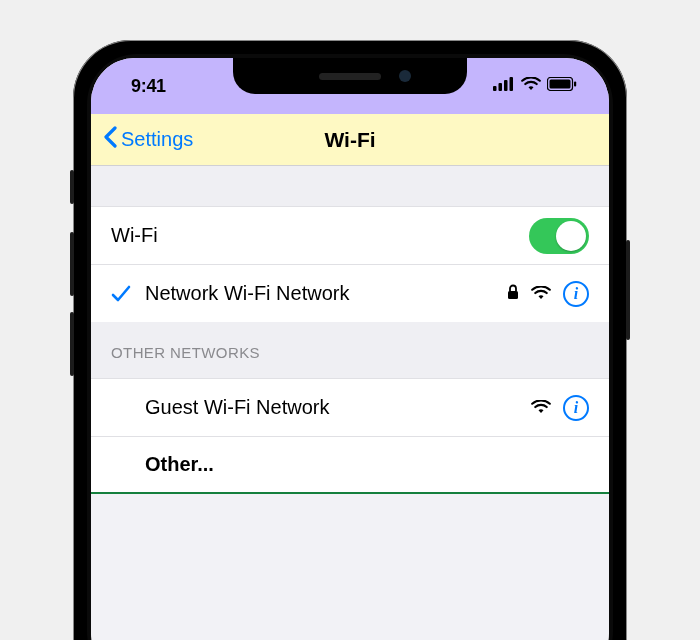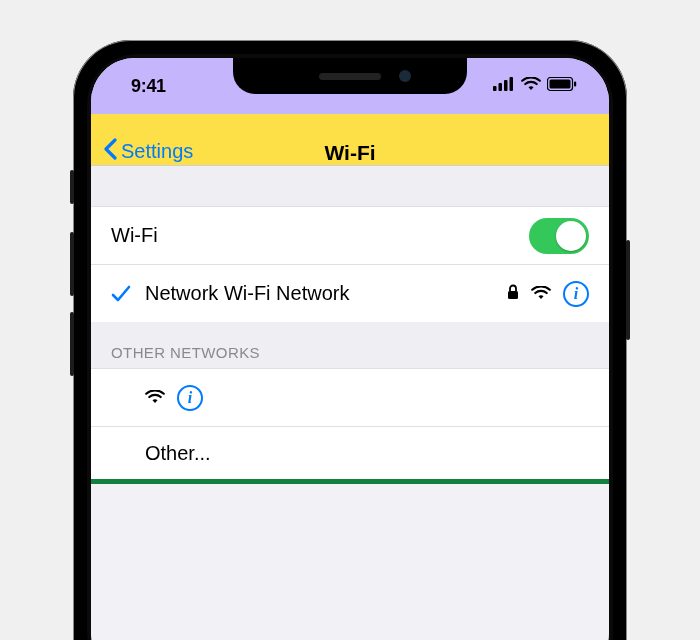--- a/index.html
+++ b/index.html
@@ -80,22 +80,22 @@
       letter-spacing: -0.3px;
     }
     .status-right {
       display: flex;
       align-items: center;
       gap: 6px;
     }
     .nav-bar {
       height: 52px;
       display: flex;
-      align-items: flex-end;
-      background: #fde047;
+      align-items: center;
+      background: #fef9c3;
       border-bottom: 1px solid #d0d0d4;
       position: relative;
     }
     .nav-back {
       display: flex;
       align-items: center;
       color: #007aff;
       font-size: 20px;
       gap: 4px;
       padding-left: 12px;
@@ -104,38 +104,38 @@
       cursor: pointer;
     }
     .nav-title {
       font-size: 21px;
       font-weight: 600;
       width: 100%;
       text-align: center;
     }
     .content { background: #f2f2f6; }
     .spacer-sm { height: 40px; background: #efeff3; }
-    .spacer-md { height: 46px; background: #efeff3; padding: 22px 20px 0 20px; }
+    .spacer-md { height: 56px; background: #efeff3; padding: 22px 20px 0 20px; }
     .section-header {
       font-size: 15px;
       color: #8a8a8e;
       letter-spacing: 0.4px;
       text-transform: uppercase;
     }
     .row {
       background: #fff;
       display: flex;
       align-items: center;
       padding: 0 20px;
       height: 58px;
       border-top: 1px solid #e0e0e4;
       font-size: 20px;
       color: #000;
     }
-    .row:last-child { border-bottom: 5px solid #15803d; }
+    .row:last-child { border-bottom: 2px solid #15803d; font-weight: bold; }
     .row-indent { padding-left: 54px; }
     .row .check-col { width: 34px; display: flex; align-items: center; color:#007aff; }
     .row .label { flex: 1; }
     .row .trailing { display: flex; align-items: center; gap: 12px; }
     .toggle {
       width: 60px; height: 36px; background: #34c759;
       border-radius: 20px; position: relative;
     }
     .toggle::after {
       content: ""; position: absolute; right: 3px; top: 3px;
@@ -245,20 +245,21 @@
             </span>
             <div class="info-btn">i</div>
           </div>
         </div>
 
         <div class="spacer-md">
           <div class="section-header">OTHER NETWORKS</div>
         </div>
 
         <div class="row row-indent">
+          <span class="label">Guest Wi-Fi Network</span>
           <div class="trailing">
             <span>
               <svg width="20" height="14" viewBox="0 0 20 14">
                 <path d="M10 13 L7.5 10.2 C8.9 9 11.1 9 12.5 10.2 Z" fill="#000"></path>
                 <path d="M4.3 7 C7.5 4.1 12.5 4.1 15.7 7" stroke="#000" stroke-width="2.2" fill="none" stroke-linecap="round"></path>
                 <path d="M1.2 3.7 C6 -0.6 14 -0.6 18.8 3.7" stroke="#000" stroke-width="2.2" fill="none" stroke-linecap="round"></path>
               </svg>
             </span>
             <div class="info-btn">i</div>
           </div>

